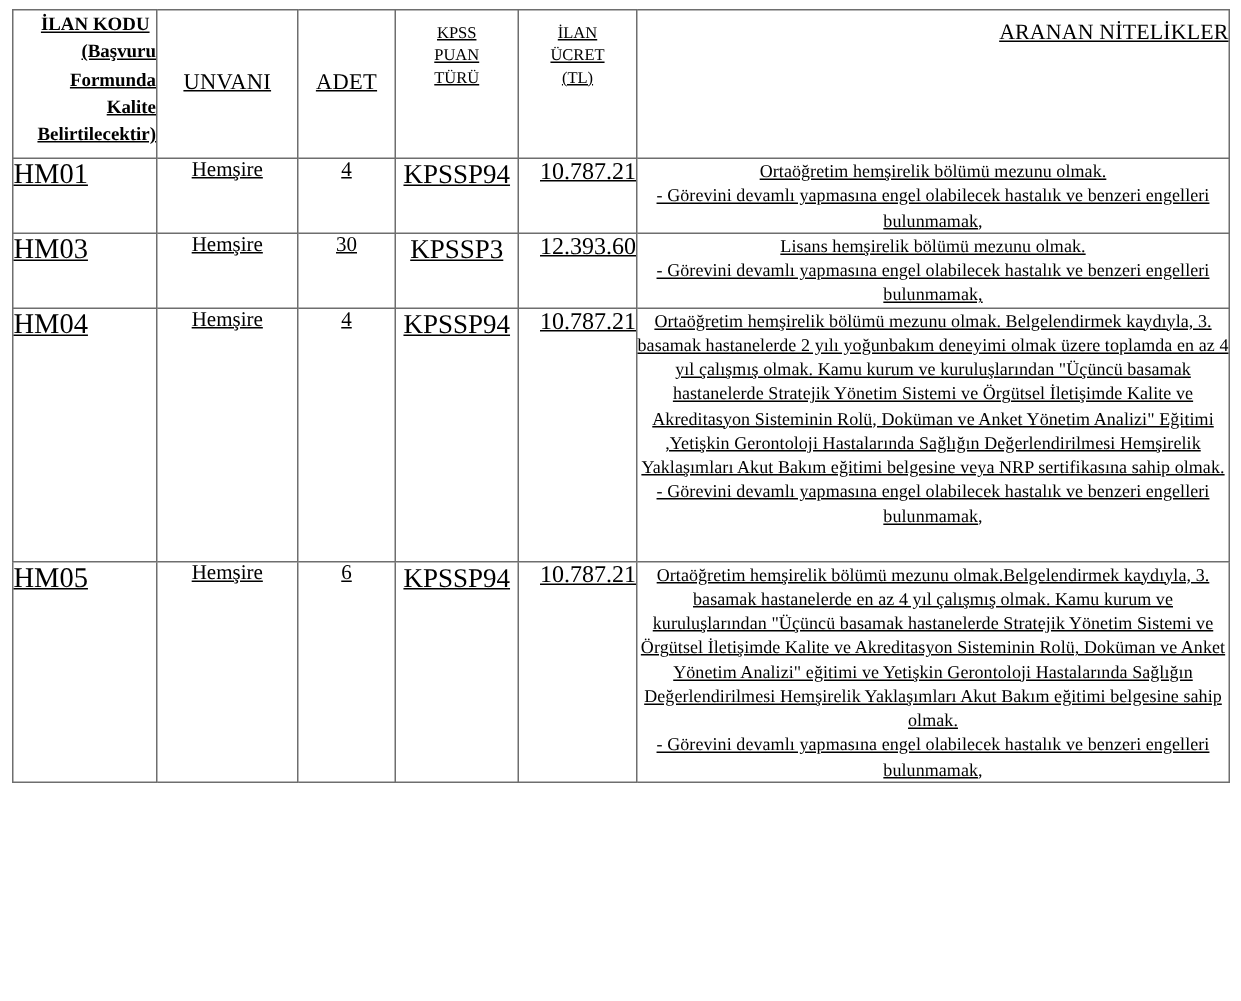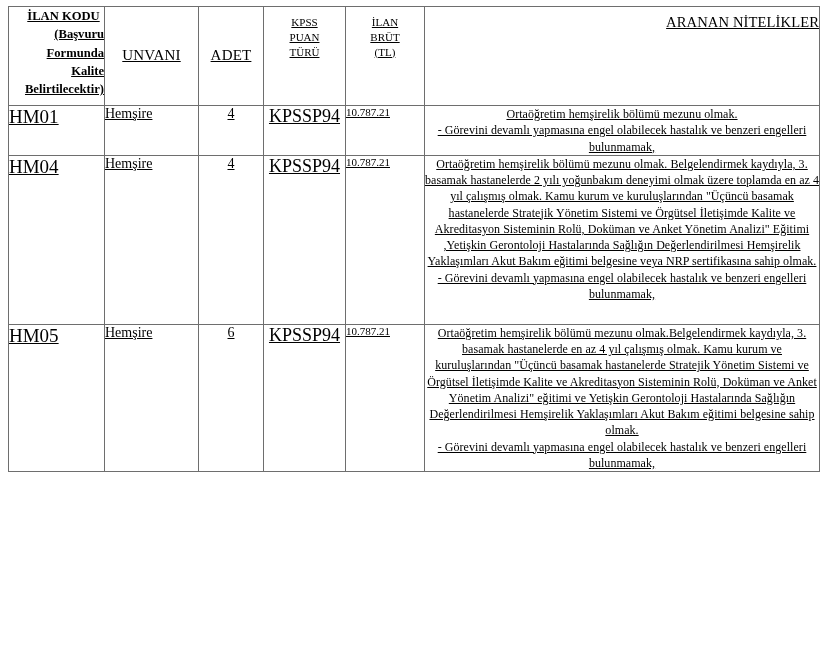--- a/index.html
+++ b/index.html
@@ -94,36 +94,36 @@
 
   
   .cell-code {
     font-size: 19px;
     padding: 14px 0 0 4px;
     text-align: left;
   }
   .cell-title {
     font-size: 14px;
     padding: 4px 0 0 4px;
-    text-align: left;
+    text-align: center;
   }
   .cell-count {
     font-size: 14px;
     padding: 16px 0 0 0;
     text-align: center;
   }
   .cell-score {
     font-size: 18px;
     padding: 16px 0 0 0;
     text-align: center;
   }
   .cell-wage {
-    font-size: 11px;
+    font-size: 16px;
     padding: 16px 0 0 0;
-    text-align: left;
+    text-align: right;
   }
   .cell-qual {
     font-size: 12px;
     line-height: 1.355;
     padding: 2px 2px 0 3px;
     text-align: center;
     letter-spacing: 0.05px;
   }
   .cell-qual p {
     margin: 0;
@@ -158,39 +158,50 @@
         </th>
         <th class="hdr-cell mid">UNVANI</th>
         <th class="hdr-cell mid">ADET</th>
         <th class="hdr-cell stack">
           <span>KPSS</span><br>
           <span>PUAN</span><br>
           <span>TÜRÜ</span>
         </th>
         <th class="hdr-cell stack">
           <span>İLAN</span><br>
-          <span>BRÜT</span><br>
+          <span>ÜCRET</span><br>
           <span>(TL)</span>
         </th>
         <th class="hdr-cell qual">ARANAN NİTELİKLER</th>
       </tr>
     </thead>
 
     <tbody>
       <tr class="row-h48">
         <td class="cell-code">HM01</td>
         <td class="cell-title">Hemşire</td>
         <td class="cell-count">4</td>
         <td class="cell-score">KPSSP94</td>
         <td class="cell-wage">10.787.21</td>
         <td class="cell-qual">
             <p>Ortaöğretim hemşirelik bölümü mezunu olmak.</p>
             <p>- Görevini devamlı yapmasına engel olabilecek hastalık ve benzeri engelleri bulunmamak,</p>
           </td>
       </tr>
+      <tr class="row-h48">
+        <td class="cell-code">HM03</td>
+        <td class="cell-title">Hemşire</td>
+        <td class="cell-count">30</td>
+        <td class="cell-score">KPSSP3</td>
+        <td class="cell-wage">12.393.60</td>
+        <td class="cell-qual">
+            <p>Lisans hemşirelik bölümü mezunu olmak.</p>
+            <p>- Görevini devamlı yapmasına engel olabilecek hastalık ve benzeri engelleri bulunmamak,</p>
+          </td>
+      </tr>
       <tr class="row-h172">
         <td class="cell-code">HM04</td>
         <td class="cell-title">Hemşire</td>
         <td class="cell-count">4</td>
         <td class="cell-score">KPSSP94</td>
         <td class="cell-wage">10.787.21</td>
         <td class="cell-qual">
             <p>Ortaöğretim hemşirelik bölümü mezunu olmak. Belgelendirmek kaydıyla, 3. basamak hastanelerde 2 yılı yoğunbakım deneyimi olmak üzere toplamda en az 4 yıl çalışmış olmak. Kamu kurum ve kuruluşlarından "Üçüncü basamak hastanelerde  Stratejik Yönetim Sistemi ve Örgütsel İletişimde Kalite ve Akreditasyon Sisteminin Rolü, Doküman ve Anket Yönetim Analizi"  Eğitimi ,Yetişkin Gerontoloji Hastalarında Sağlığın Değerlendirilmesi Hemşirelik Yaklaşımları Akut Bakım eğitimi belgesine veya  NRP sertifikasına sahip olmak.</p>
             <p>- Görevini devamlı yapmasına engel olabilecek hastalık ve benzeri engelleri bulunmamak,</p>
           </td>

